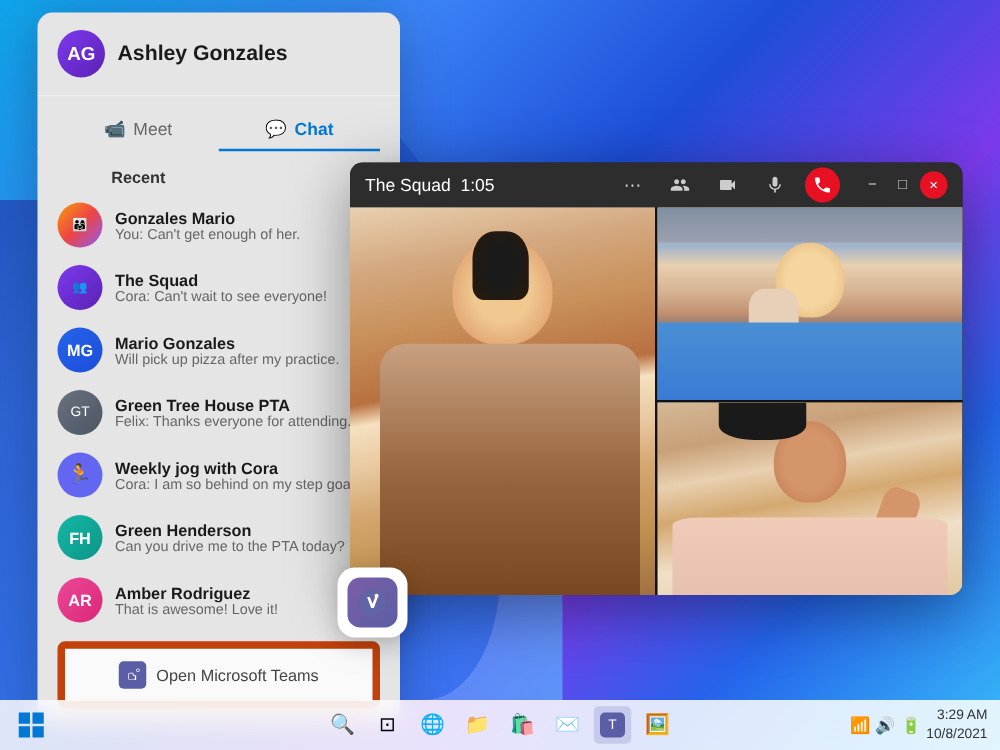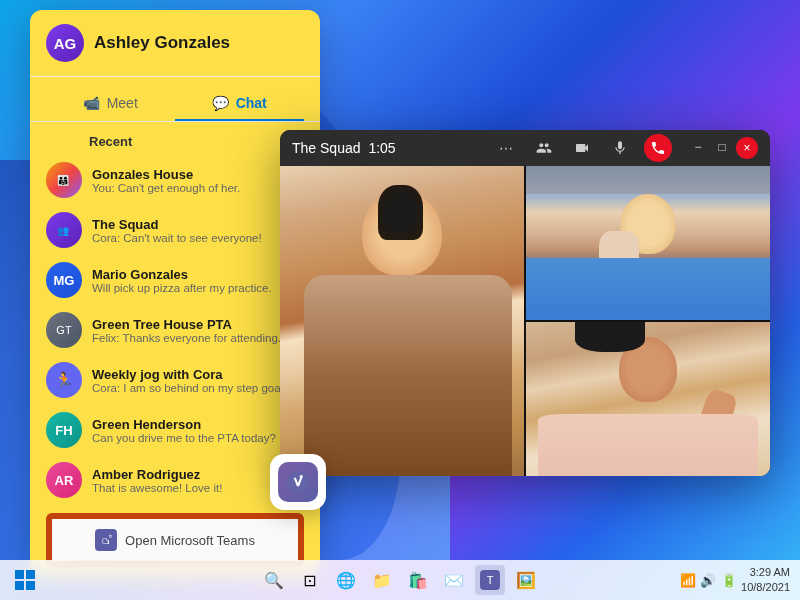--- a/index.html
+++ b/index.html
@@ -69,21 +69,21 @@
       background: #0078d4;
       display: block;
     }
 
     
     .chat-panel {
       position: absolute;
       top: 10px;
       left: 30px;
       width: 290px;
-      background: #fde047;
+      background: #e5e5e5;
       border-radius: 12px;
       box-shadow: 0 8px 40px rgba(0,0,0,0.25);
       z-index: 50;
       overflow: hidden;
       padding-bottom: 10px;
     }
 
     
     .profile-header {
       display: flex;
@@ -383,21 +383,21 @@
       <span>Chat</span>
     </div>
   </div>
 
   <div class="recent-label">Recent</div>
 
   <ul class="contact-list">
     <li class="contact-item">
       <div class="contact-avatar group-avatar" style="font-size:10px;">👨‍👩‍👧</div>
       <div class="contact-info">
-        <div class="contact-name">Gonzales House</div>
+        <div class="contact-name">Gonzales Mario</div>
         <div class="contact-preview">You: Can't get enough of her.</div>
       </div>
     </li>
     <li class="contact-item">
       <div class="contact-avatar av-purple" style="font-size:10px;">👥</div>
       <div class="contact-info">
         <div class="contact-name">The Squad</div>
         <div class="contact-preview">Cora: Can't wait to see everyone!</div>
       </div>
     </li>

